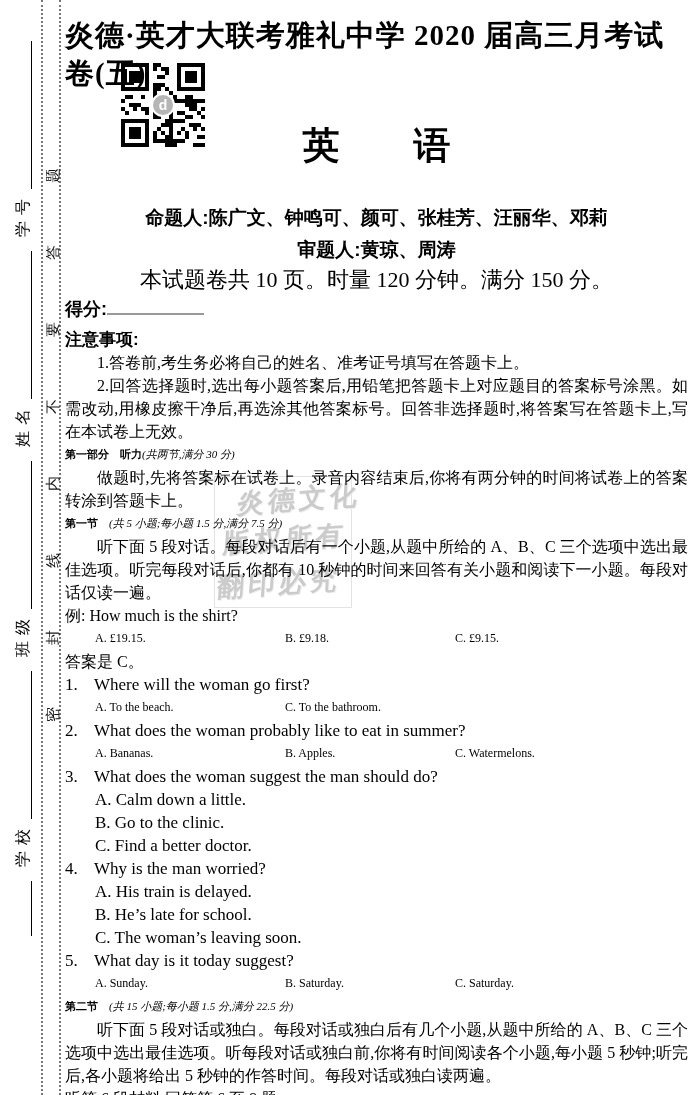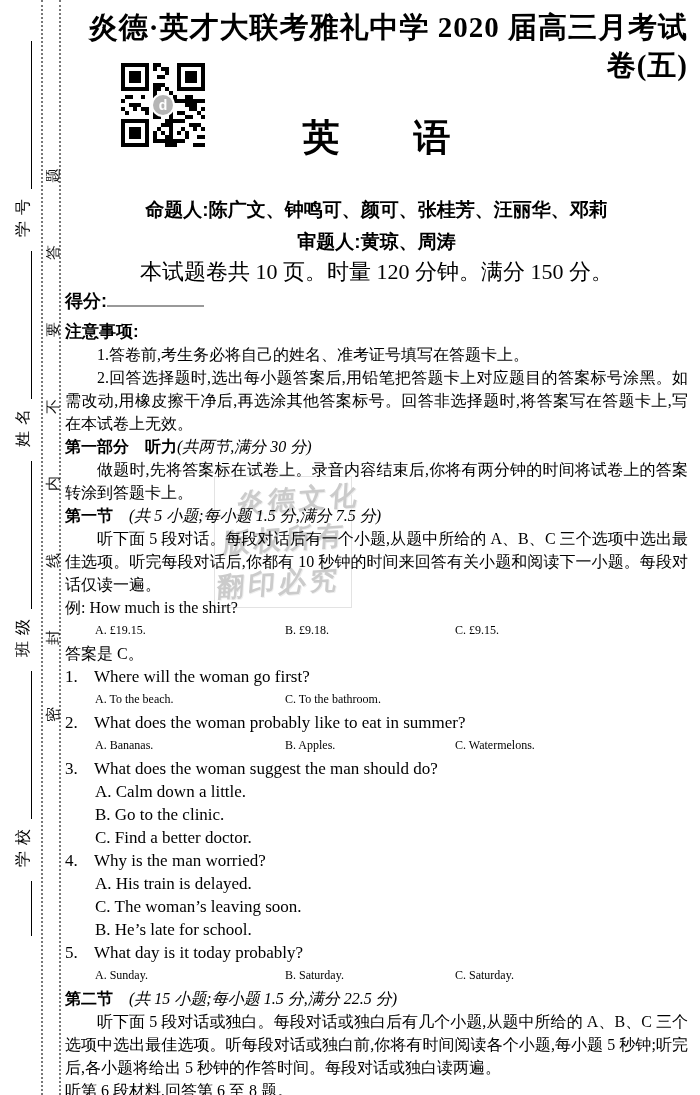--- a/index.html
+++ b/index.html
@@ -28,38 +28,38 @@
     transform:rotate(-4deg) skewX(-8deg);text-shadow:1px 1px 0 #eee;}
   .wm1{left:22px;top:4px;}
   .wm2{left:8px;top:44px;}
   .wm3{left:2px;top:88px;}
 
   
   .qr{position:absolute;left:120px;top:62px;width:86px;height:86px;}
 
   
   .content{position:absolute;left:65px;top:0;width:623px;}
-  .title{padding-top:8px;font-size:29px;line-height:38px;text-align:right;
+  .title{padding-top:16px;font-size:29px;line-height:38px;text-align:left;
          font-weight:bold;letter-spacing:1px;}
   .subject{margin-top:32px;font-size:37px;line-height:44px;text-align:center;
            font-weight:bold;font-family:"Liberation Sans",sans-serif;}
   .staff{font-size:19px;line-height:24px;text-align:center;font-weight:bold;
          font-family:"Liberation Sans",sans-serif;}
   .staff.first{margin-top:38px;}
   .staff.second{margin-top:8px;}
   .info{margin-top:6px;font-size:22px;line-height:23px;text-align:center;}
   .score-line{margin-top:5px;padding-right:28px;font-size:18px;
     line-height:25px;font-weight:bold;font-family:"Liberation Sans",sans-serif;}
   .score-blank{display:inline-block;width:97px;height:0.95em;border-bottom:2px solid #999;}
 
   .h-notice{margin-top:6px;font-size:17px;line-height:23px;font-weight:bold;
             font-family:"Liberation Sans",sans-serif;}
   .para{font-size:16px;line-height:23px;text-align:justify;}
   .indent{text-indent:2em;}
-  .sec-heading{font-size:16px;line-height:23px;}
+  .sec-heading{font-size:11px;line-height:23px;}
   .hb{font-weight:bold;font-family:"Liberation Sans",sans-serif;}
   .hn{font-style:italic;}
   .q-line{display:flex;font-size:17px;line-height:23px;}
   .q-num{flex:0 0 29px;}
   .q-text{flex:1 1 auto;}
   .opt-row{display:grid;grid-template-columns:190px 170px 1fr;padding-left:30px;
            font-size:12px;line-height:23px;}
   .opt-stack .opt{display:block;padding-left:30px;font-size:17px;line-height:23px;}
 </style>
 </head>
@@ -273,27 +273,27 @@
       <span class="opt">B. Go to the clinic.</span>
       <span class="opt">C. Find a better doctor.</span>
     </div>
 
     <div class="q-line">
       <span class="q-num">4.</span>
       <span class="q-text">Why is the man worried?</span>
     </div>
     <div class="opt-stack">
       <span class="opt">A. His train is delayed.</span>
+      <span class="opt">B. He’s late for school.</span>
       <span class="opt">C. The woman’s leaving soon.</span>
-      <span class="opt">B. He’s late for school.</span>
     </div>
 
     <div class="q-line">
       <span class="q-num">5.</span>
-      <span class="q-text">What day is it today probably?</span>
+      <span class="q-text">What day is it today suggest?</span>
     </div>
     <div class="opt-row">
       <span class="opt">A. Sunday.</span>
       <span class="opt">B. Saturday.</span>
       <span class="opt">C. Saturday.</span>
     </div>
 
     <div class="sec-heading">
       <span class="hb">第二节</span>　<span class="hn">(共 15 小题;每小题 1.5 分,满分 22.5 分)</span>
     </div>

